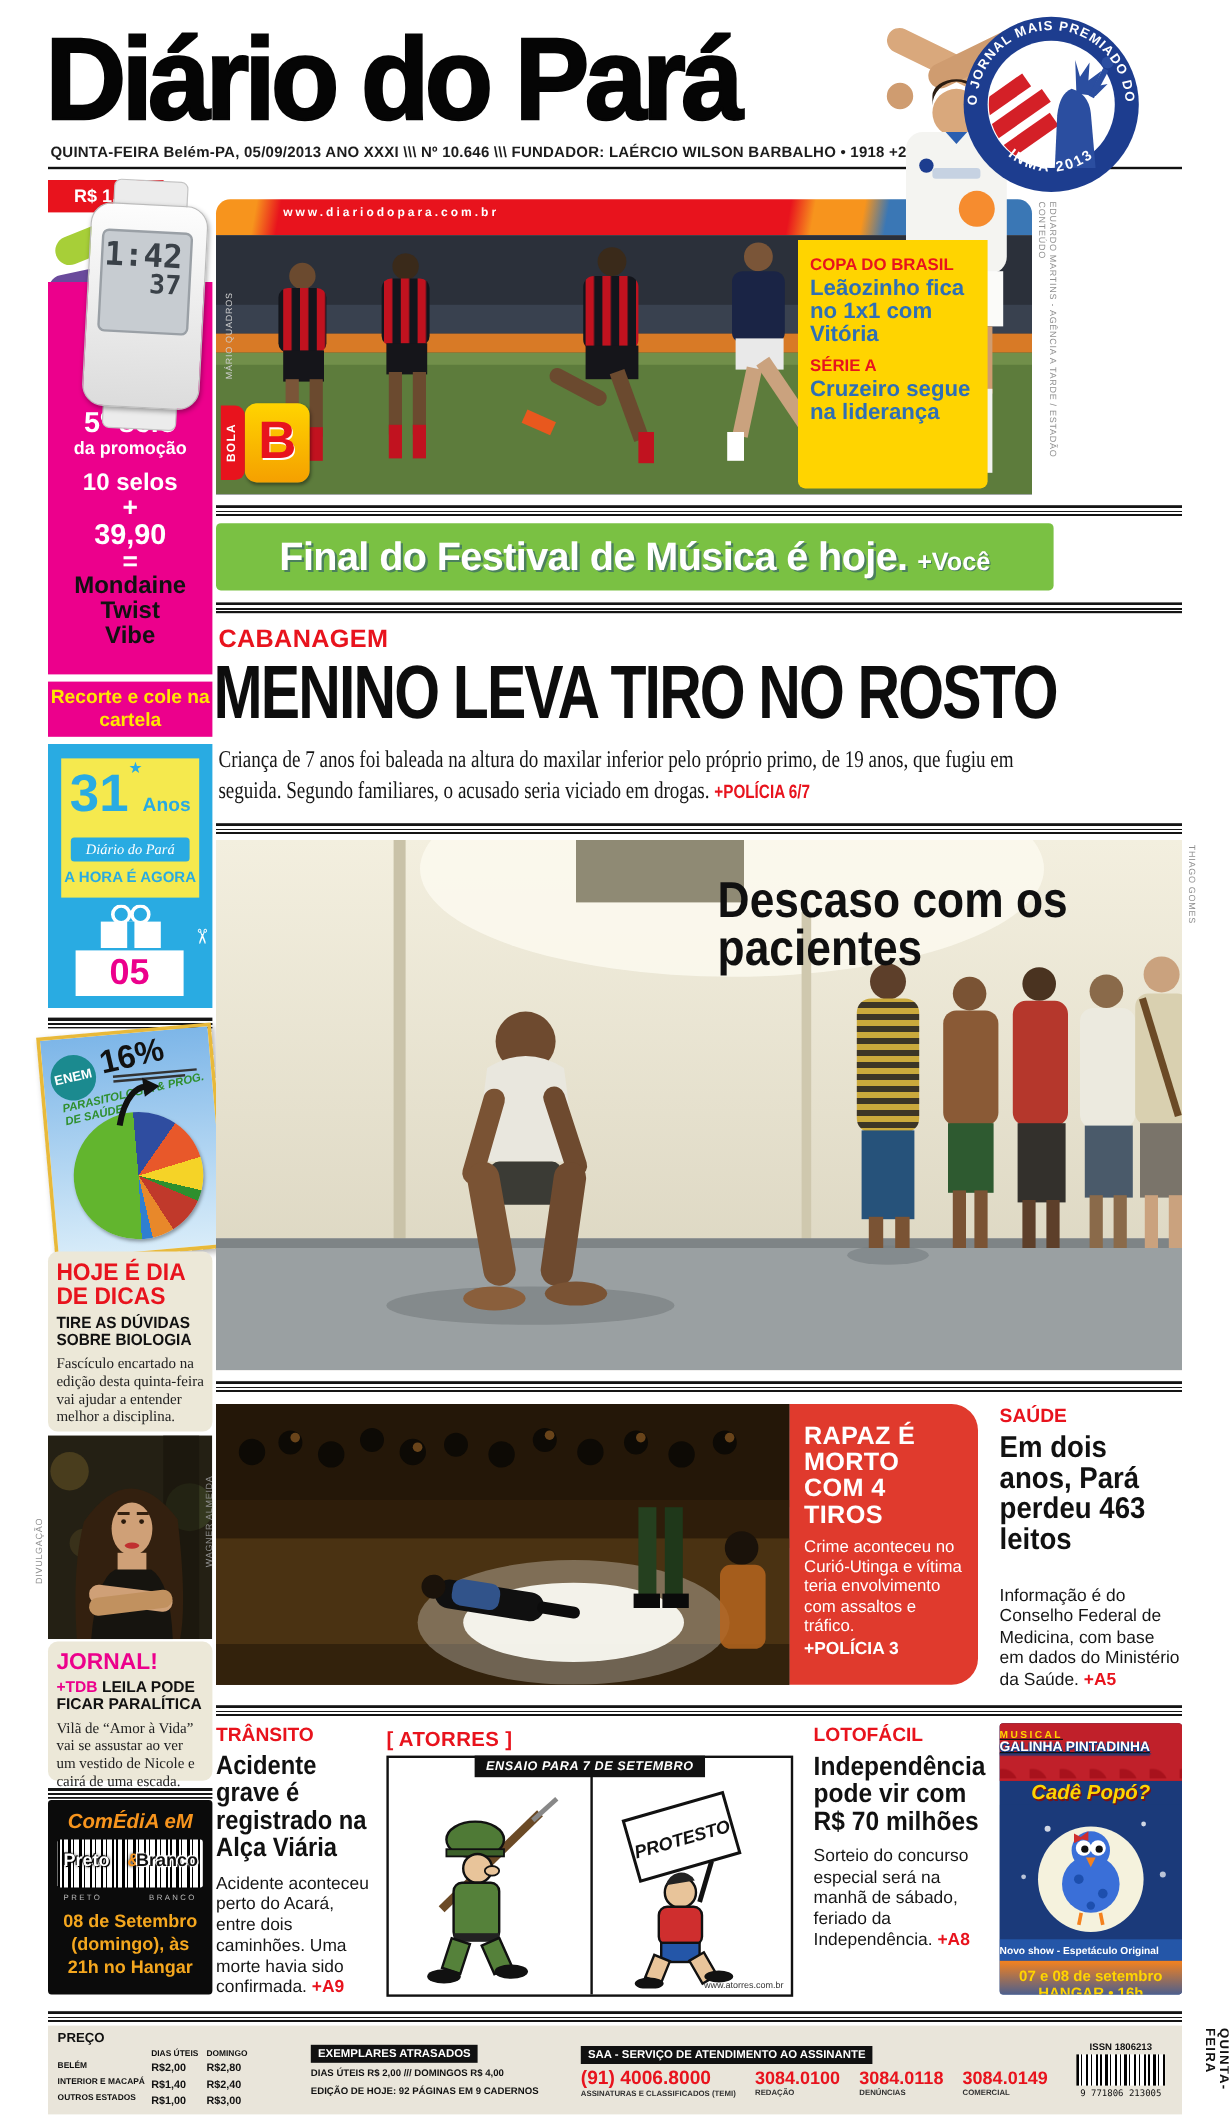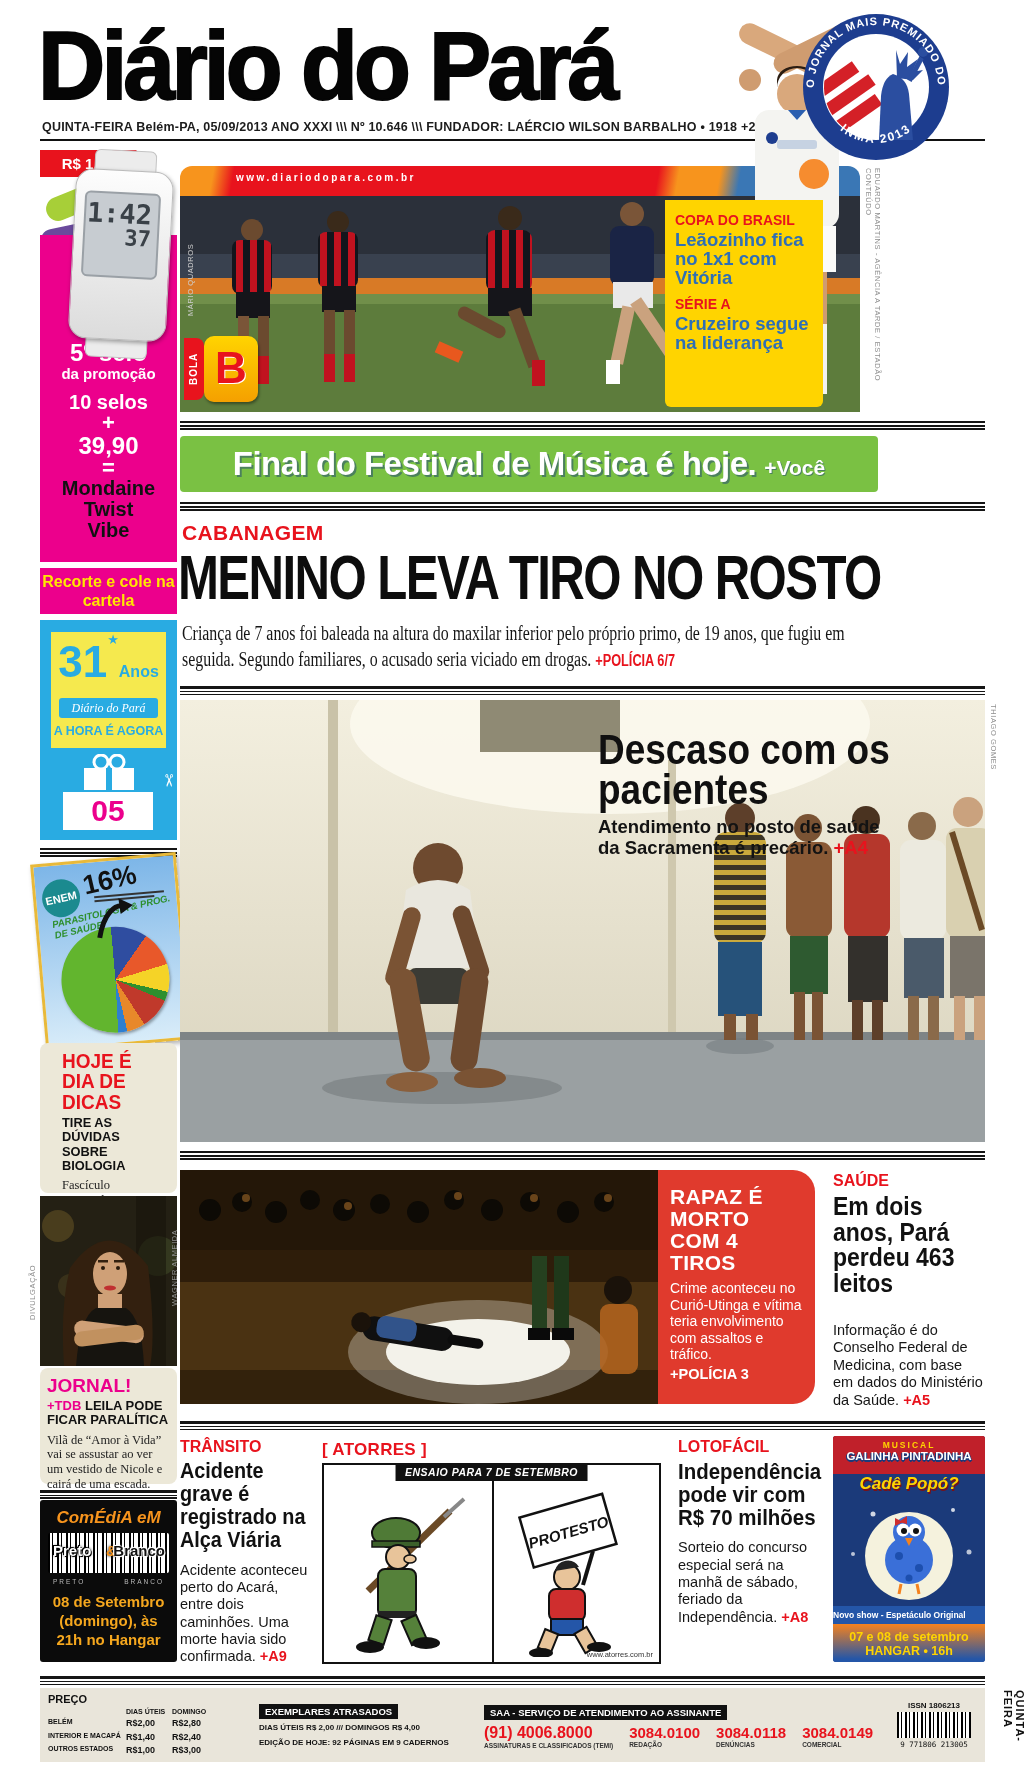--- a/index.html
+++ b/index.html
@@ -58,21 +58,21 @@
       color:#fff;font-weight:bold;font-size:11px;line-height:38px;text-align:center;transform:rotate(-8deg);}
   .enem .pct{position:absolute;left:48px;top:4px;font-size:27px;font-weight:bold;color:#111;transform:rotate(-8deg);}
   .enem .cap{position:absolute;left:58px;top:34px;width:70px;height:2px;background:#333;}
   .enem .cap2{position:absolute;left:58px;top:38px;width:60px;height:2px;background:#333;}
   .enem .subj{position:absolute;left:14px;top:44px;width:130px;font-size:9.5px;font-weight:bold;font-style:italic;
       color:#2e8f2e;transform:rotate(-8deg);}
   .enem .pie{position:absolute;left:18px;top:66px;width:108px;height:106px;border-radius:50%;
       background:conic-gradient(#2f4da0 0 40deg,#e8582a 40deg 78deg,#f5d327 78deg 108deg,#2e8f2e 108deg 118deg,#c0392b 118deg 152deg,#e8882a 152deg 172deg,#2f7fd0 172deg 182deg,#62b52e 182deg 360deg);
       box-shadow:1px 2px 3px rgba(0,0,0,.35);}
   .cream{background:#ece8d8;border-radius:8px;}
-  .dicas{left:40px;top:1043px;width:137px;height:150px;padding:8px 22px;box-sizing:border-box;}
+  .dicas{left:40px;top:1043px;width:137px;height:150px;padding:8px 7px;box-sizing:border-box;}
   .dicas .t{color:#e8131d;font-size:20px;font-weight:bold;line-height:1.02;transform:scaleX(.95);transform-origin:0 0;}
   .dicas .s{font-size:13.5px;font-weight:bold;line-height:1.05;margin-top:4px;transform:scaleX(.95);transform-origin:0 0;}
   .dicas .b,.castigo .b{font-family:"Liberation Serif",serif;font-size:12.5px;line-height:1.18;margin-top:5px;color:#222;}
   .leila{left:40px;top:1196px;width:137px;height:170px;overflow:hidden;}
   .castigo{left:40px;top:1368px;width:137px;height:116px;padding:7px;box-sizing:border-box;}
   .castigo .t{color:#ec008c;font-size:19px;font-weight:bold;}
   .castigo .h{font-size:13px;font-weight:bold;line-height:1.1;margin-top:2px;}
   .castigo .tdb{color:#ec008c;}
   .comedia{left:40px;top:1500px;width:137px;height:162px;background:#0b0b0b;color:#fff;text-align:center;
       padding:8px 5px;box-sizing:border-box;border-radius:3px;}
@@ -136,22 +136,22 @@
   .transito .h{font-size:22px;font-weight:bold;line-height:1.04;margin-top:4px;transform:scaleX(.9);transform-origin:0 0;width:150px;}
   .atorres-k{left:322px;top:1440px;font-size:17px;}
   .toon{left:322px;top:1463px;width:335px;height:197px;border:2.5px solid #111;background:#fff;}
   .toon .title{position:absolute;left:50%;top:-2px;transform:translateX(-50%);background:#111;color:#fff;
       font-size:10.5px;font-style:italic;font-weight:bold;padding:3px 10px;letter-spacing:.5px;white-space:nowrap;}
   .toon .vd{position:absolute;left:50%;top:0;width:2.5px;height:100%;background:#111;}
   .toon .url{position:absolute;right:6px;bottom:3px;font-size:7.5px;color:#333;}
   .lotofacil{left:678px;top:1438px;width:142px;}
   .lotofacil .h{font-size:22px;font-weight:bold;line-height:1.05;margin-top:4px;transform:scaleX(.93);transform-origin:0 0;width:152px;}
   .galinha{left:833px;top:1436px;width:152px;height:226px;overflow:hidden;border-radius:3px;background:#1b3a7a;}
-  .galinha .curtain{height:38px;background:radial-gradient(circle at 10% 110%,transparent 12px,#c0202a 13px),#a8121c;
-      background-size:25px 46px;text-align:center;position:relative;}
+  .galinha .curtain{height:48px;background:radial-gradient(circle at 10% 110%,transparent 12px,#c0202a 13px),#a8121c;
+      background-size:25px 46px;position:relative;text-decoration:underline;}
   .galinha .musical{color:#ffd400;font-size:8.5px;font-weight:bold;letter-spacing:2px;padding-top:4px;}
   .galinha .logo{color:#fff;font-weight:bold;font-size:11.5px;text-shadow:1px 1px 0 #1b3a7a,-1px 1px 0 #1b3a7a,0 2px 0 #1b3a7a;}
   .galinha .cade{color:#ffd400;font-weight:bold;font-style:italic;font-size:17px;text-shadow:1px 2px 0 #7a1016;}
   .galinha .scene{position:relative;height:112px;}
   .galinha .bar1{height:18px;background:#2456a8;color:#fff;font-size:8.5px;font-weight:bold;line-height:18px;}
   .galinha .bar2{height:50px;background:linear-gradient(#f5821e,#2456a8 70%);text-align:center;color:#ffd400;font-weight:bold;}
   .galinha .d1{font-size:12.5px;padding-top:6px;}
   .galinha .d2{font-size:12.5px;}
 
   
@@ -498,24 +498,20 @@
       <g>
         <circle cx="788" cy="112" r="15" fill="#caa27e"></circle>
         <rect x="766" y="128" width="46" height="110" rx="11" fill="#d9d0b0"></rect>
         <line x1="772" y1="132" x2="802" y2="230" stroke="#6b4a26" stroke-width="6"></line>
         <rect x="770" y="236" width="42" height="62" fill="#7a746a"></rect>
         <rect x="774" y="296" width="11" height="44" fill="#caa27e"></rect>
           <rect x="794" y="296" width="11" height="44" fill="#caa27e"></rect>
       </g>
     </svg>
     <div class="desc-h">Descaso com os pacientes</div>
-    <div class="desc-d">
-      <span>Atendimento no posto de saúde da Sacramenta é precário.</span>
-      <span class="ref">+A4</span>
-    </div>
   </div>
   <div class="abs vtext" style="left:989px;top:704px;height:160px;">THIAGO GOMES</div>
 
   <div class="abs rule rule-d"></div>
 
   <div class="abs vtext-up" style="left:170px;top:1176px;height:130px;">WAGNER ALMEIDA</div>
   <div class="abs crime">
     <svg width="478" height="234" viewBox="0 0 478 234">
       <rect width="478" height="234" fill="#140e05"></rect>
       <rect width="478" height="86" fill="#241708"></rect>

